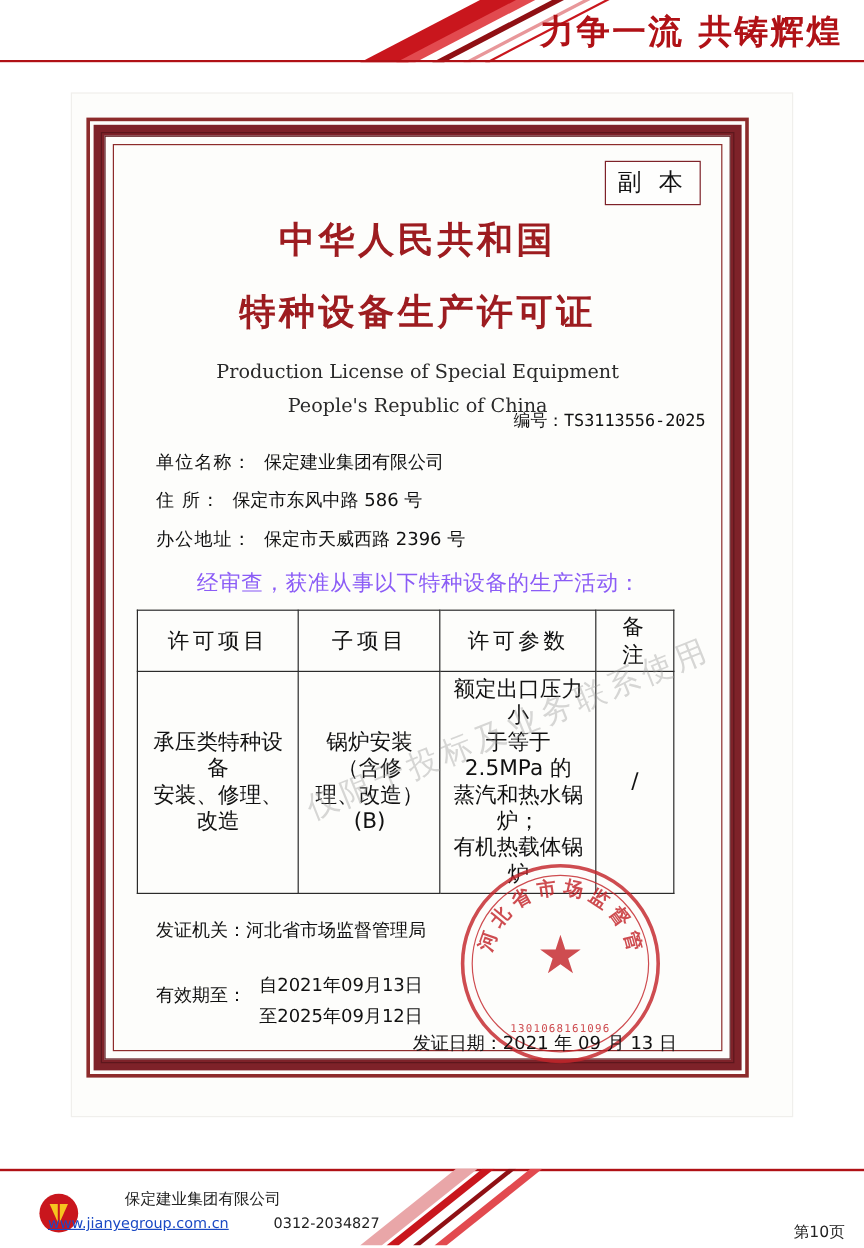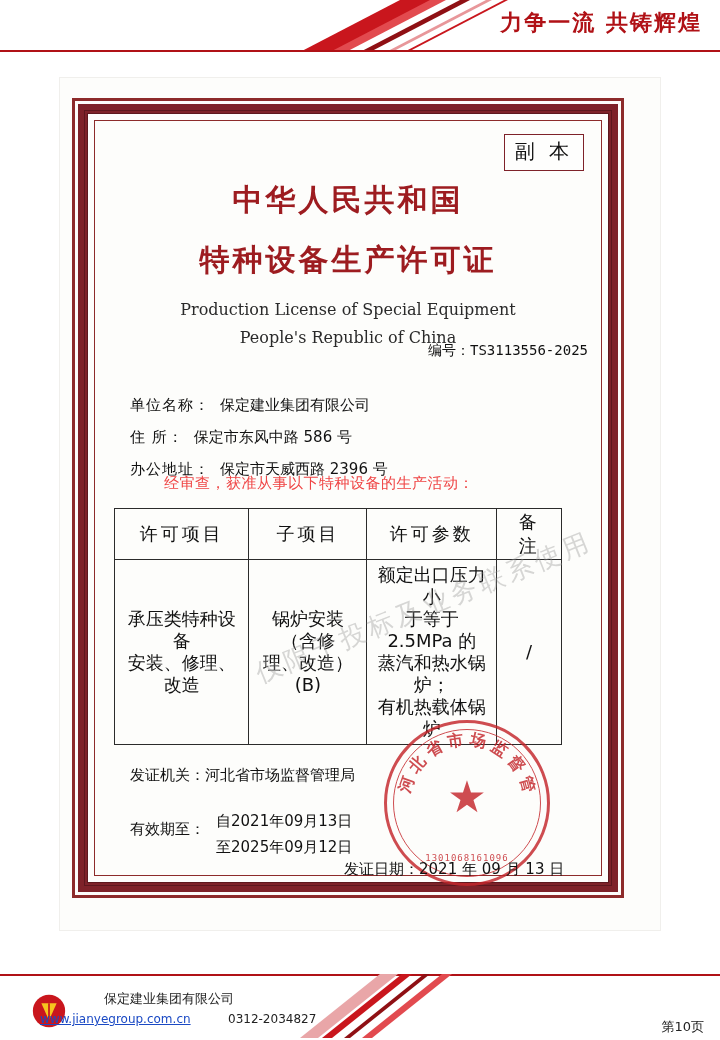--- a/index.html
+++ b/index.html
@@ -27,21 +27,21 @@
     position: absolute;
     top: 0; left: 0;
     width: 720px; height: 52px;
   }
   .hdr-title {
     position: absolute;
     right: 18px;
     top: 8px;
     font-family: "DejaVu Serif", serif;
     font-weight: bold;
-    font-size: 22px;
+    font-size: 28px;
     color: #b01116;
     letter-spacing: 2px;
     white-space: nowrap;
   }
   .hdr-rule {
     position: absolute;
     left: 0; right: 0;
     top: 50px;
     height: 2px;
     background: #b01116;
@@ -218,33 +218,32 @@
     font-family: "DejaVu Sans", sans-serif;
   }
 
   .field {
     position: absolute;
     left: 36px;
     font-size: 15px;
     color: #111;
     font-family: "DejaVu Sans", sans-serif;
     white-space: nowrap;
-    margin-top: 20px;
   }
   .field .lab { letter-spacing: 1px; }
   .field .val { margin-left: 10px; }
   .f1 { top: 256px; }
   .f2 { top: 288px; }
   .f3 { top: 320px; }
   .f-note {
     position: absolute;
     left: 70px;
     top: 354px;
-    font-size: 15px;
-    color: #ef4444;
+    font-size: 18px;
+    color: #8b5cf6;
     font-family: "DejaVu Sans", sans-serif;
     letter-spacing: 0.5px;
   }
 
   
   table.lic {
     position: absolute;
     left: 20px;
     top: 388px;
     width: 448px;

